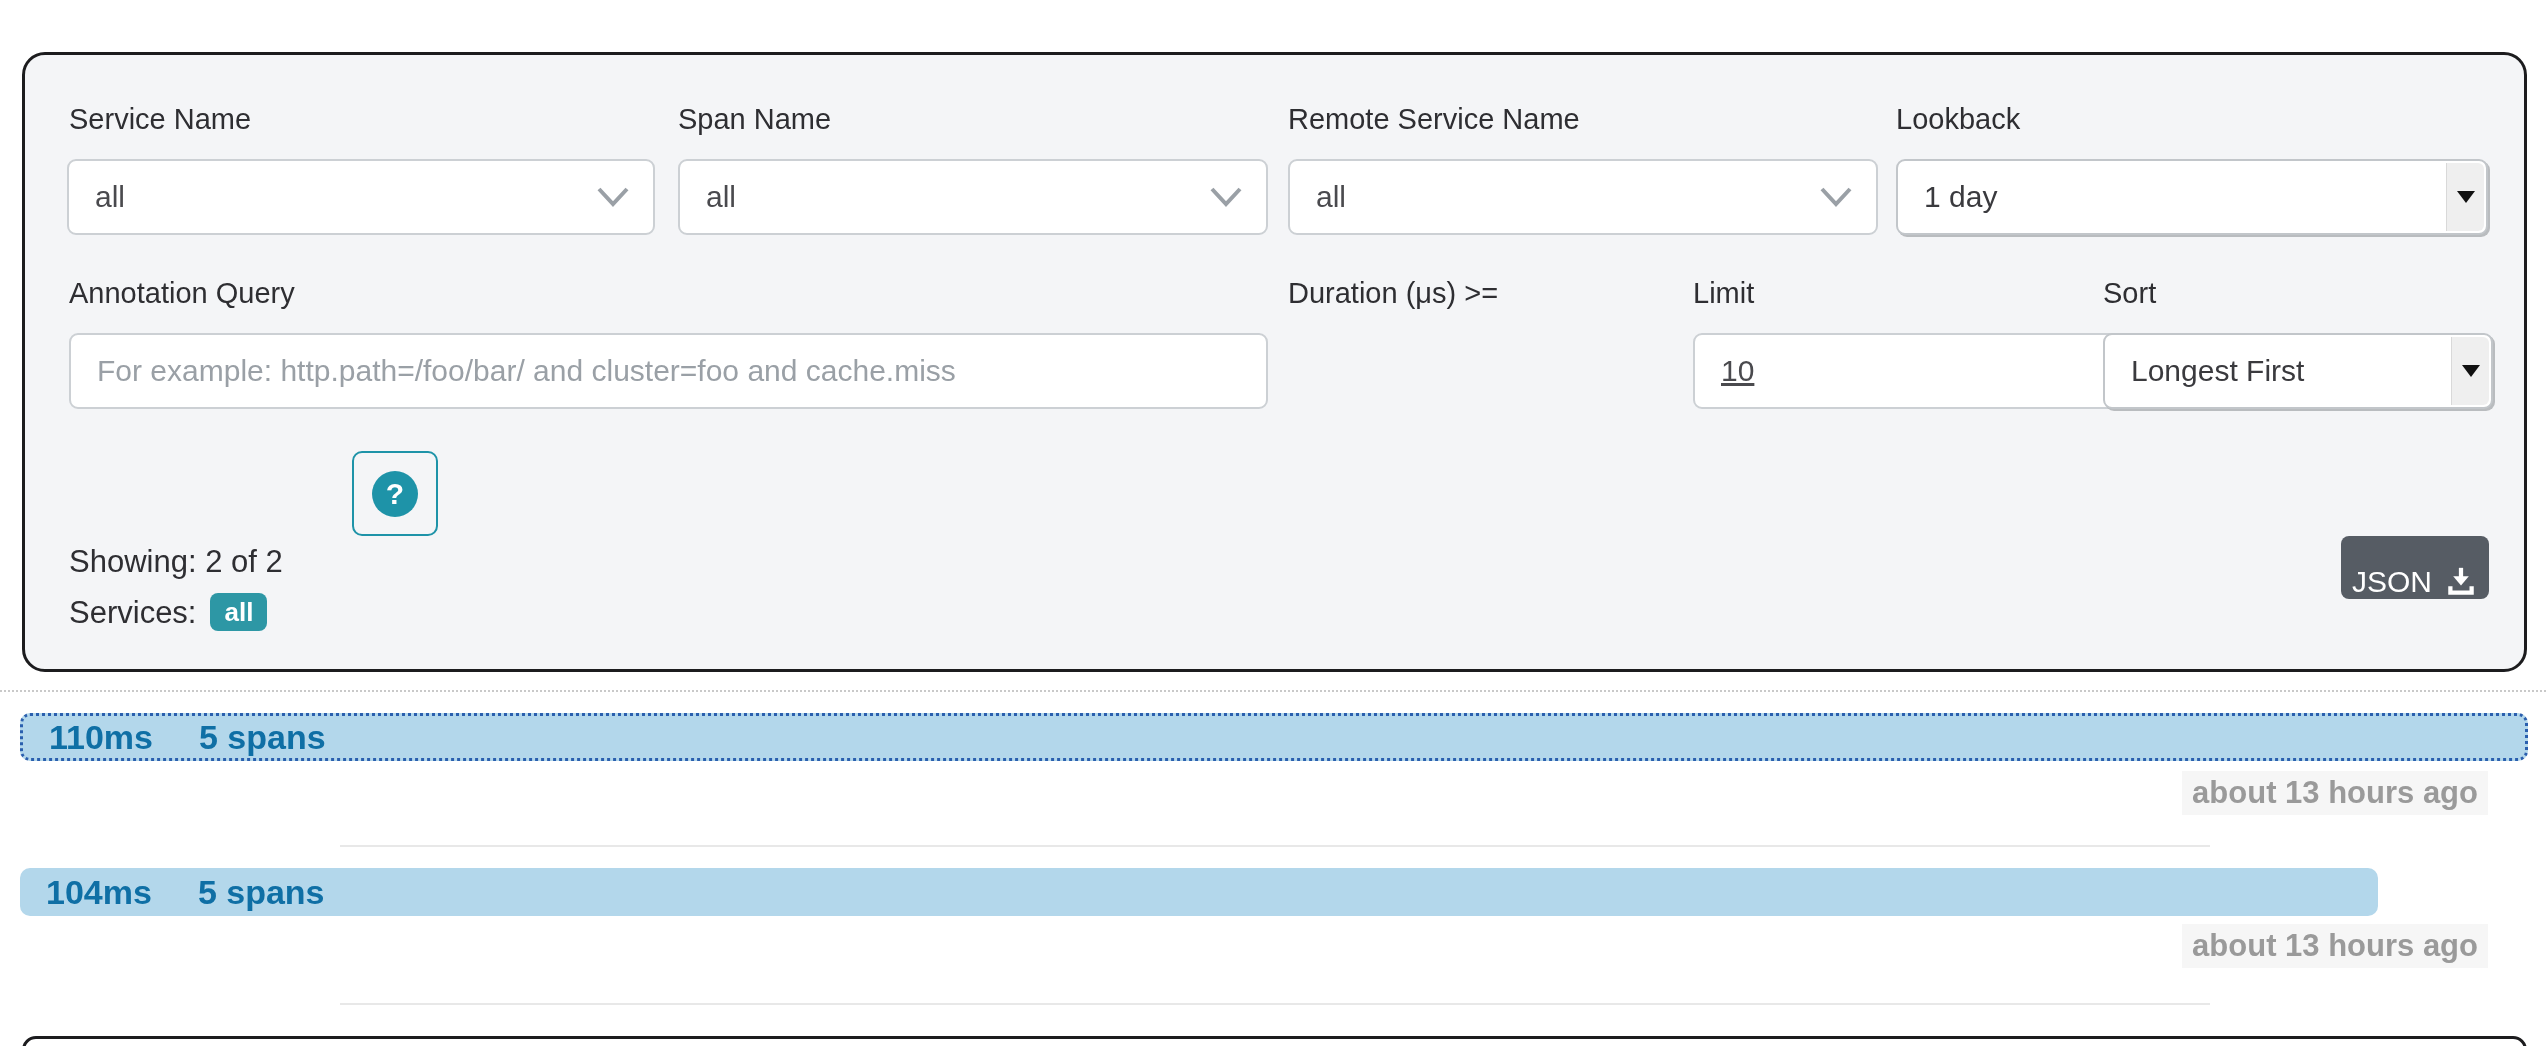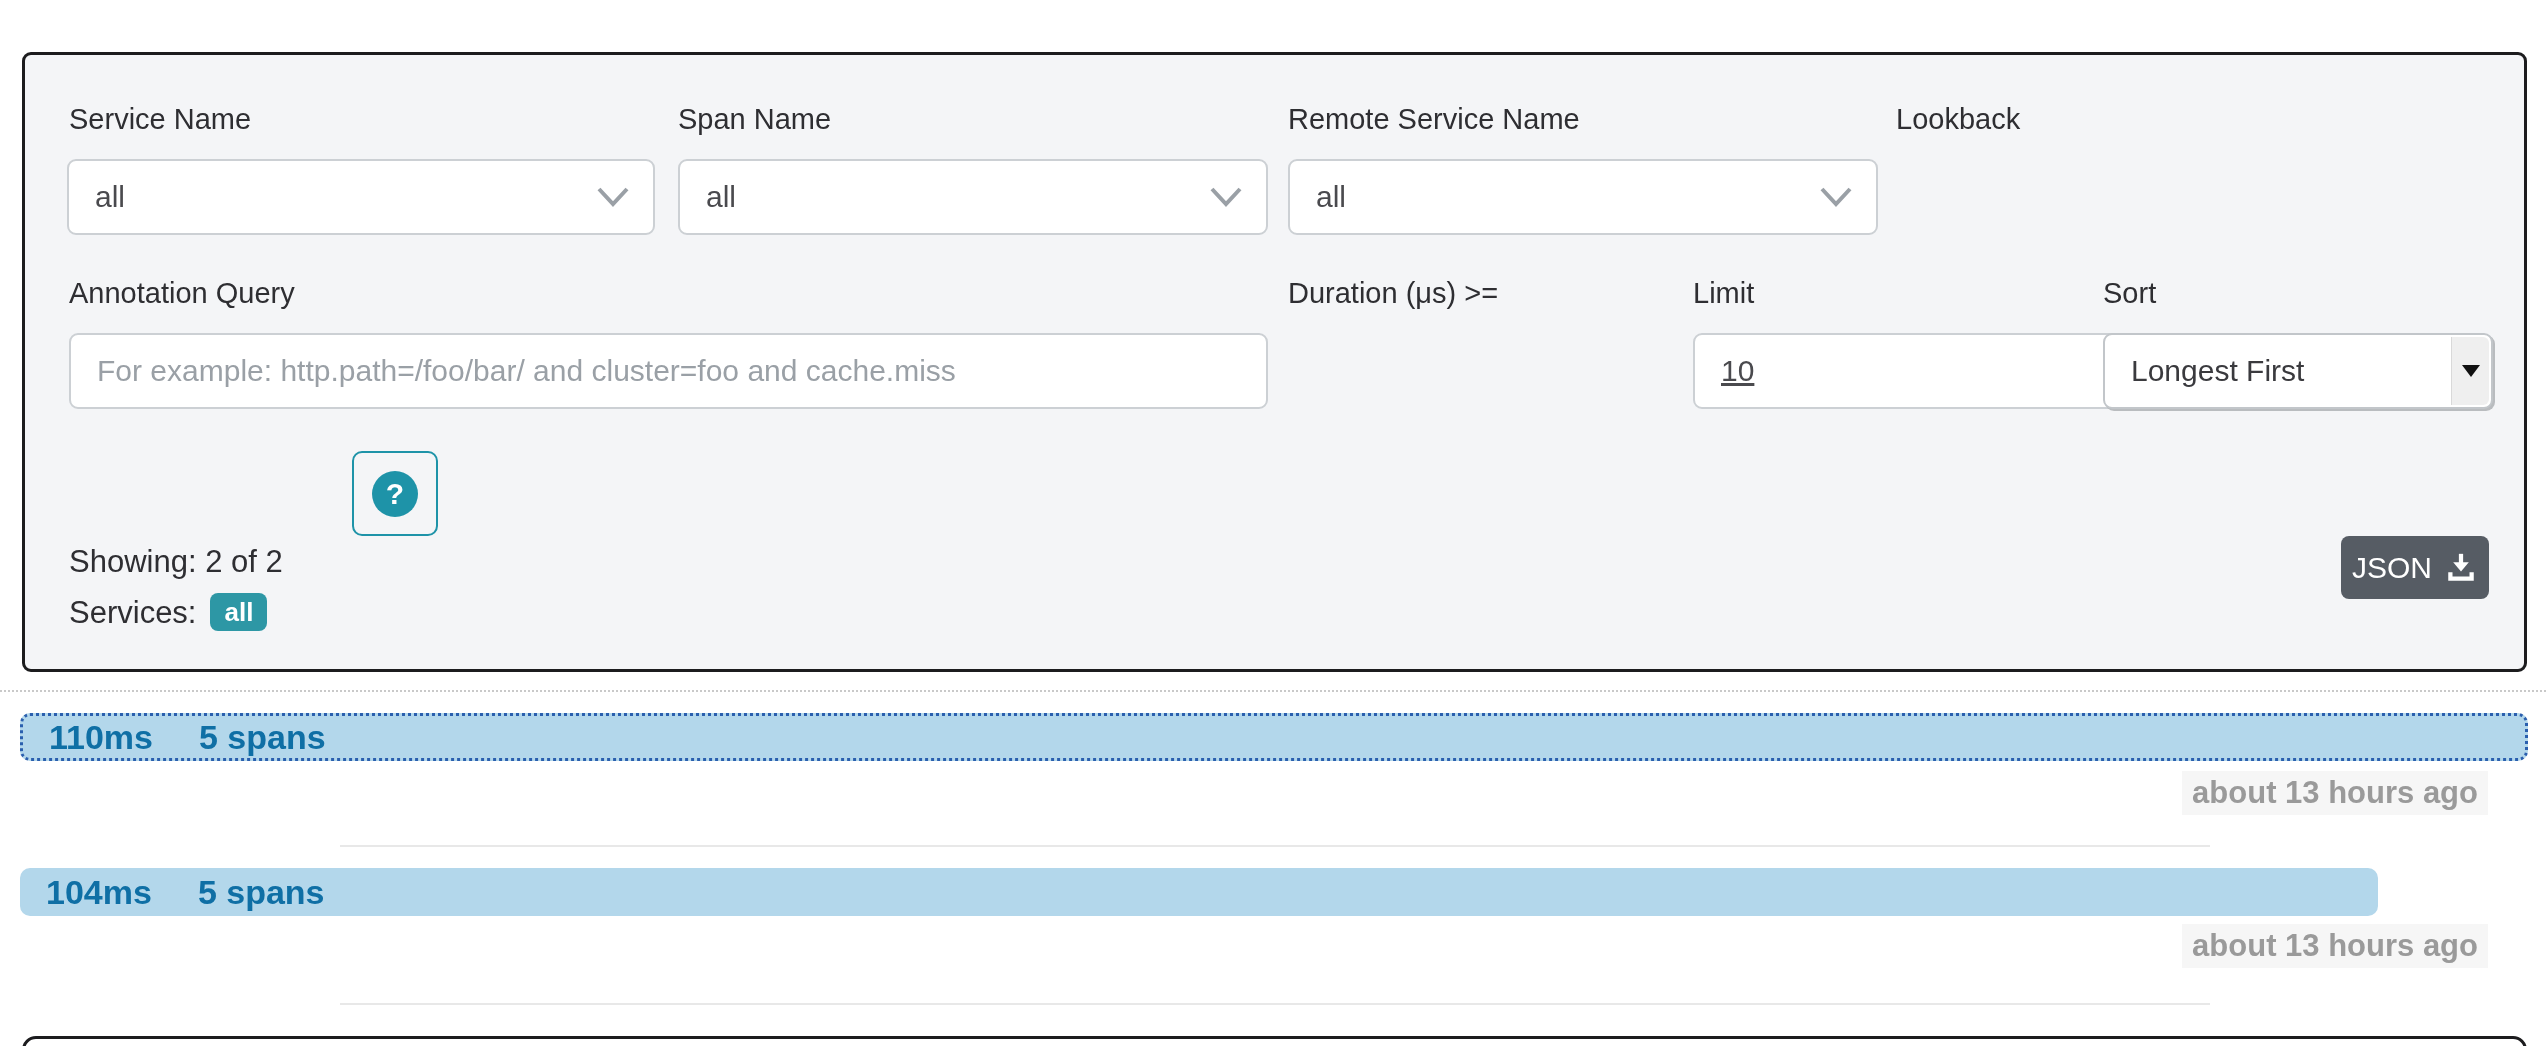--- a/index.html
+++ b/index.html
@@ -2,21 +2,21 @@
 <html><head>
 <meta charset="utf-8">
 <style>
   * { margin:0; padding:0; box-sizing:border-box; }
   html,body { width:2546px; height:1046px; background:#ffffff; overflow:hidden;
               font-family:"Liberation Sans", sans-serif; }
   #app { position:relative; width:2546px; height:1046px; }
 
   
   .panel { position:absolute; left:22px; top:52px; width:2505px; height:620px;
-           background:#f4f5f7; border:3px solid #1c1c1e; border-radius:9px; }
+           background:#f4f5f7; border:3px solid #1c1c1e; border-radius:23px; }
   .field-label { position:absolute; font-size:29px; color:#2e2e32; }
   .control { position:absolute; height:76px; background:#fff; border:2px solid #ccd0d4;
              border-radius:9px; display:flex; align-items:center; padding:0 26px;
              font-size:30px; color:#4a4a4e; }
   .control .chev { position:absolute; right:22px; top:50%; transform:translateY(-50%); }
   .native-select { padding-right:70px; color:#3a3a3e; border-color:#c2c6ca;
                    box-shadow:2px 2px 0 #b9bcbf; }
   .native-arrow { position:absolute; right:2px; top:2px; bottom:2px; width:38px;
                   background:#efefef; border-left:1px solid #d9d9d9; border-radius:0 6px 6px 0;
                   display:flex; align-items:center; justify-content:center; }
@@ -33,21 +33,21 @@
               display:flex; align-items:center; justify-content:center; cursor:pointer; }
   .q-circle { width:46px; height:46px; border-radius:50%; background:#1e93a8; color:#fff;
               font-size:30px; font-weight:bold; display:flex; align-items:center; justify-content:center; }
   .showing { position:absolute; left:44px; top:489px; font-size:31px; color:#2e2e32; }
   .services-line { position:absolute; left:44px; top:538px; font-size:31px; color:#2e2e32;
                    display:flex; align-items:flex-end; gap:14px; }
   .badge-teal { background:#2d97a5; color:#fff; font-size:26px; font-weight:bold;
                 padding:6px 14px; border-radius:8px; line-height:1; }
   .btn-json { position:absolute; left:2316px; top:481px; width:148px; height:63px;
               background:#565c64; color:#fff; font-size:30px; border:none; border-radius:8px;
-              display:flex; align-items:center; justify-content:center; gap:12px;
+              display:flex; align-items:flex-end; justify-content:center; gap:12px;
               font-family:"Liberation Sans", sans-serif; cursor:pointer; }
 
   
   .trace-sep { position:absolute; left:0; top:690px; width:2546px; border-top:2px dotted #c9c9c9; }
   .trace-row { position:absolute; left:20px; width:2508px; }
   .trace-bar { height:48px; background:#b3d7eb; border-radius:10px;
                display:flex; align-items:center; padding:0 26px; gap:46px; cursor:pointer; }
   .trace-bar.selected { border:3px dotted #2a5fae; }
   .trace-bar b { font-size:34px; color:#0f6fa5; }
   .trace-age { position:absolute; right:40px; font-size:31px; color:#9a9a9a;
@@ -79,20 +79,24 @@
       <span>all</span>
       <svg class="chev" width="36" height="24" viewBox="0 0 36 24">
           <path d="M4 4 L18 19 L32 4" fill="none" stroke="#9aa0a6" stroke-width="4"></path>
         </svg>
     </div>
     <div class="control" style="left:1263px;top:104px;width:590px">
       <span>all</span>
       <svg class="chev" width="36" height="24" viewBox="0 0 36 24">
           <path d="M4 4 L18 19 L32 4" fill="none" stroke="#9aa0a6" stroke-width="4"></path>
         </svg>
+    </div>
+    <div class="control native-select" style="left:1871px;top:104px;width:592px">
+      <span>1 day</span>
+      <span class="native-arrow"></span>
     </div>
 
     <div class="field-label" style="left:44px;top:222px">Annotation Query</div>
     <div class="field-label" style="left:1263px;top:222px">Duration (μs) &gt;=</div>
     <div class="field-label" style="left:1668px;top:222px">Limit</div>
     <div class="field-label" style="left:2078px;top:222px">Sort</div>
 
     <input class="control" style="left: 44px; top: 278px; width: 1199px;" placeholder="For example: http.path=/foo/bar/ and cluster=foo and cache.miss">
     <input class="control" style="left: 1668px; top: 278px; width: 456px; text-decoration: underline;" value="10">
     <div class="control native-select" style="left:2078px;top:278px;width:390px">

